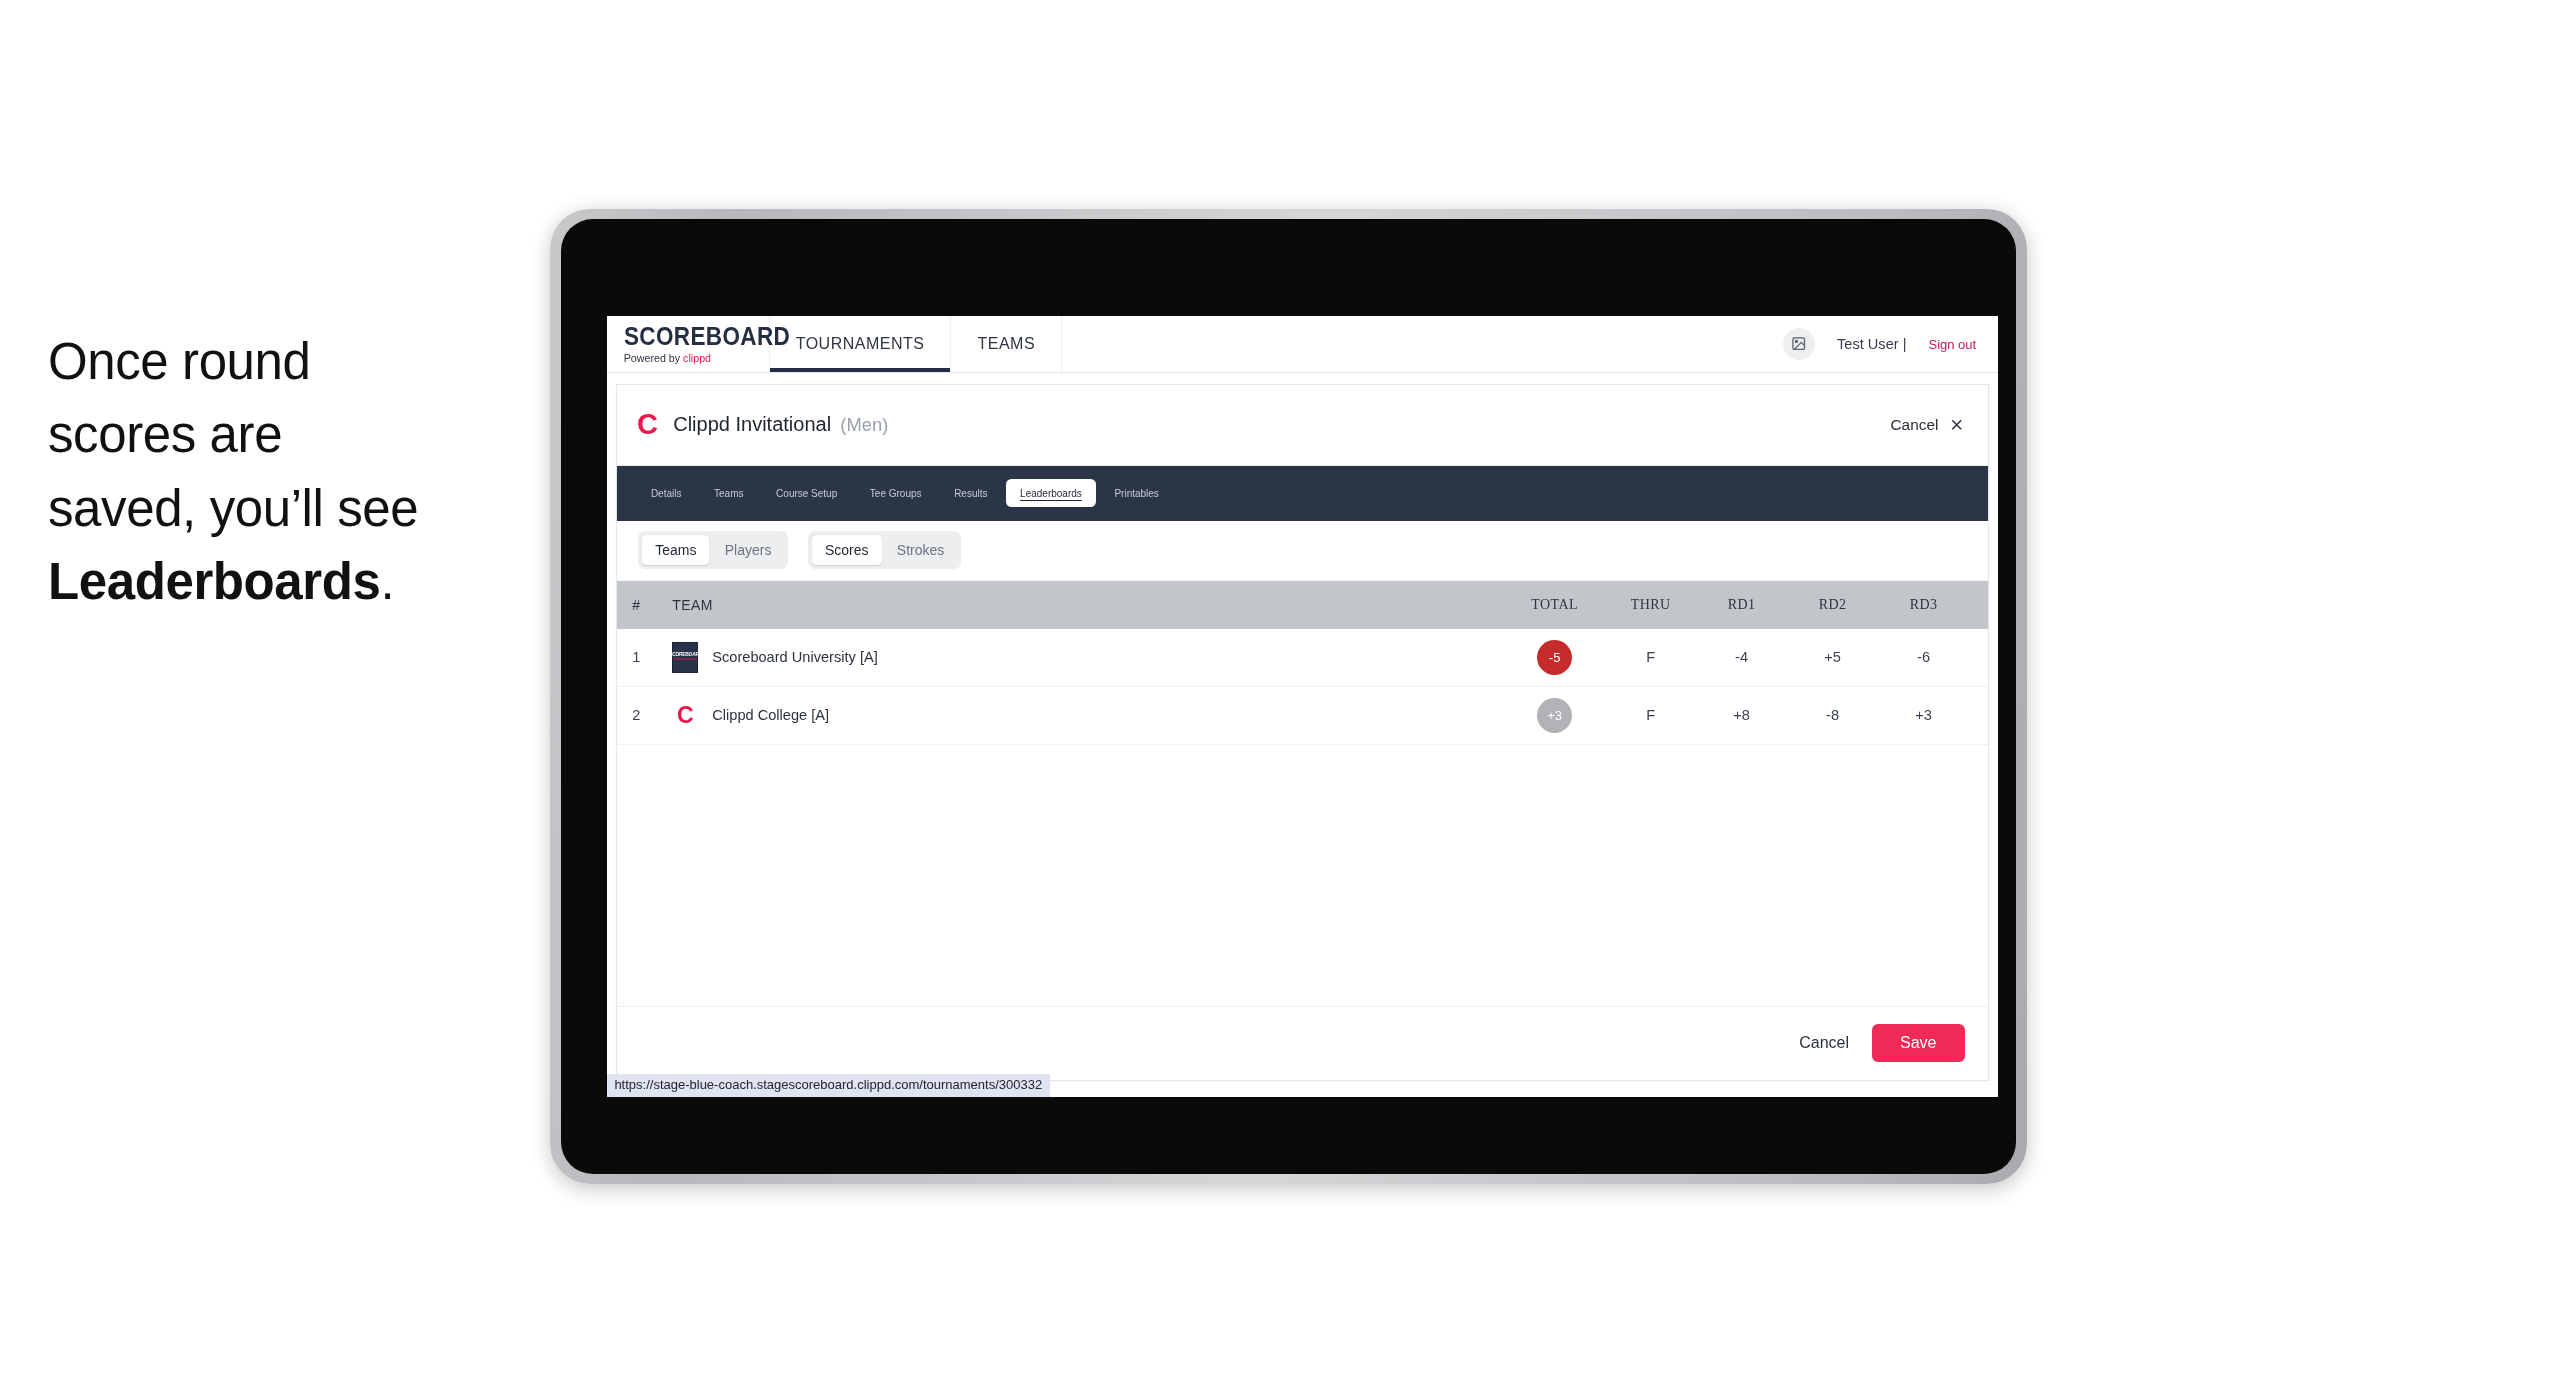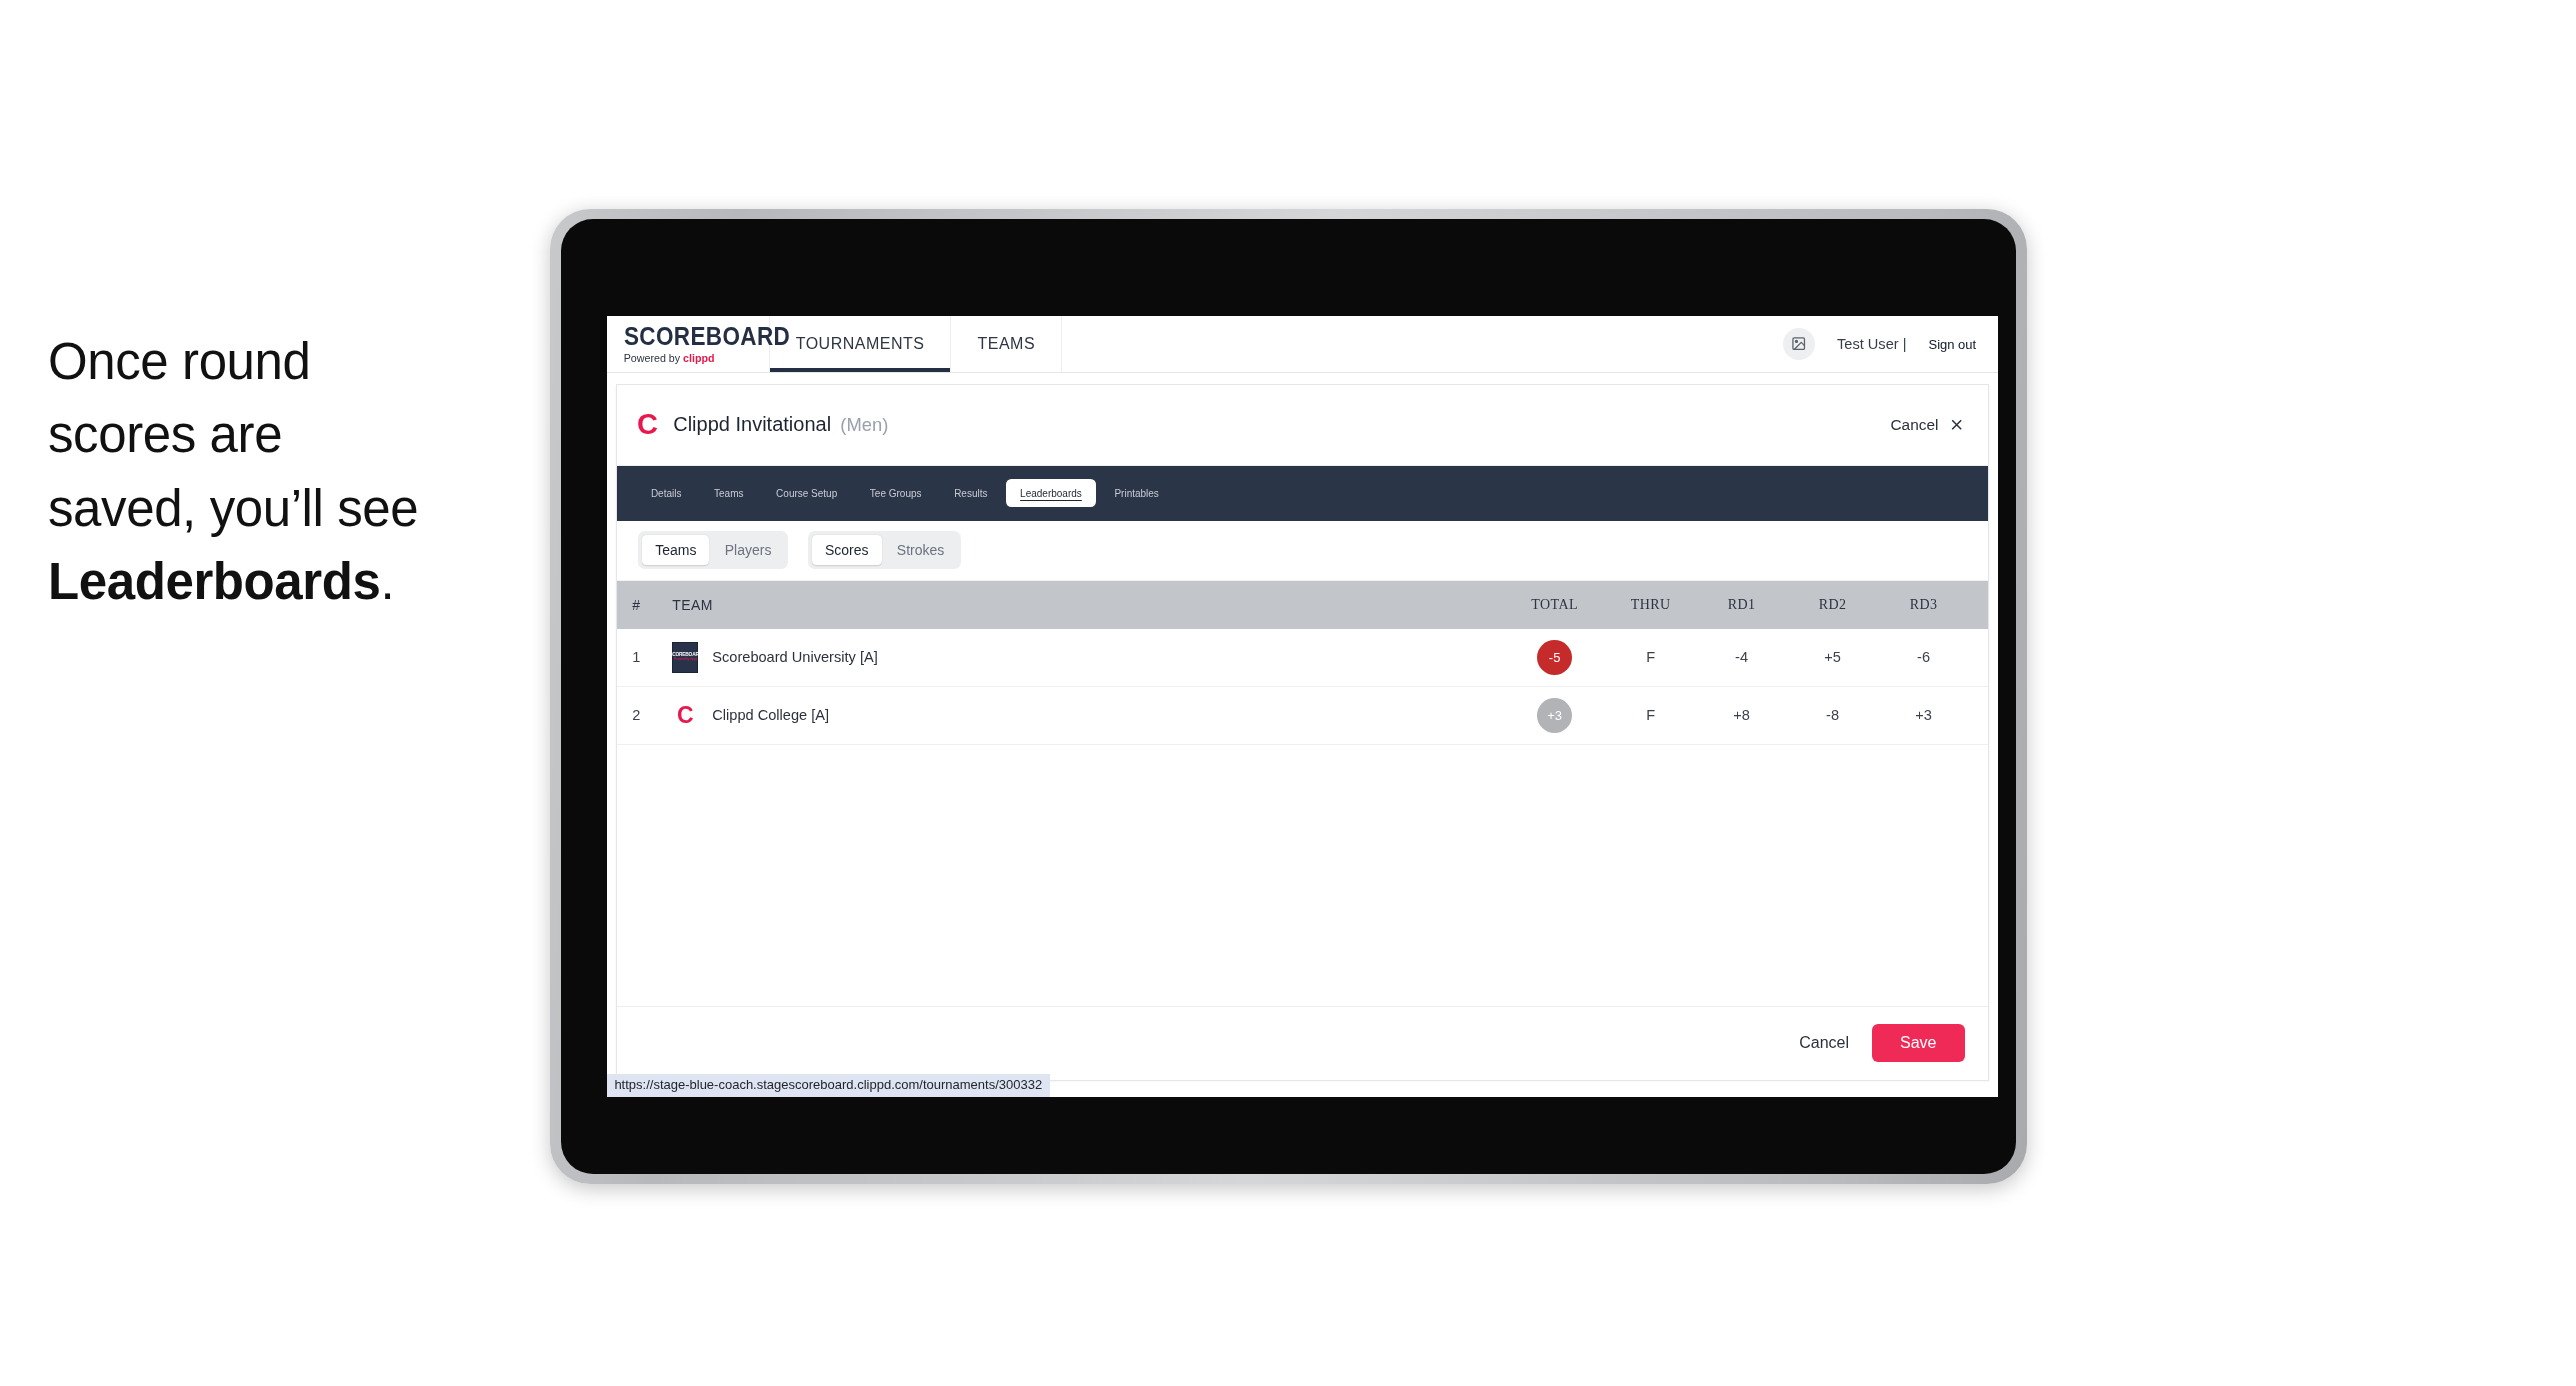--- a/index.html
+++ b/index.html
@@ -132,21 +132,21 @@
     line-height: 1;
   }
   #brand-sub {
     margin-top: 3.8px;
     font-size: 10.7px;
     color: #2e3340;
     line-height: 1;
   }
   #brand-sub .clippd {
     color: #e8174c;
-    font-weight: bold;
+    font-weight: normal;
   }
   .topnav-tab {
     display: flex;
     align-items: center;
     padding: 0 26px;
     font-size: 16px;
     color: #2f3542;
     letter-spacing: 0.5px;
     border-right: 0.8px solid #eceef0;
     position: relative;
@@ -174,21 +174,21 @@
     align-items: center;
     justify-content: center;
   }
   #avatar svg { width: 15.4px; height: 15.4px; }
   #user-name {
     font-size: 14.6px;
     color: #363c49;
   }
   #sign-out {
     font-size: 13px;
-    color: #0f172a;
+    color: #be185d;
     cursor: pointer;
   }
 
   
   #card {
     margin: 10.7px 9.2px 0 9.2px;
     background: #ffffff;
     border: 0.8px solid #e4e6e9;
     height: 697px;
     display: flex;

